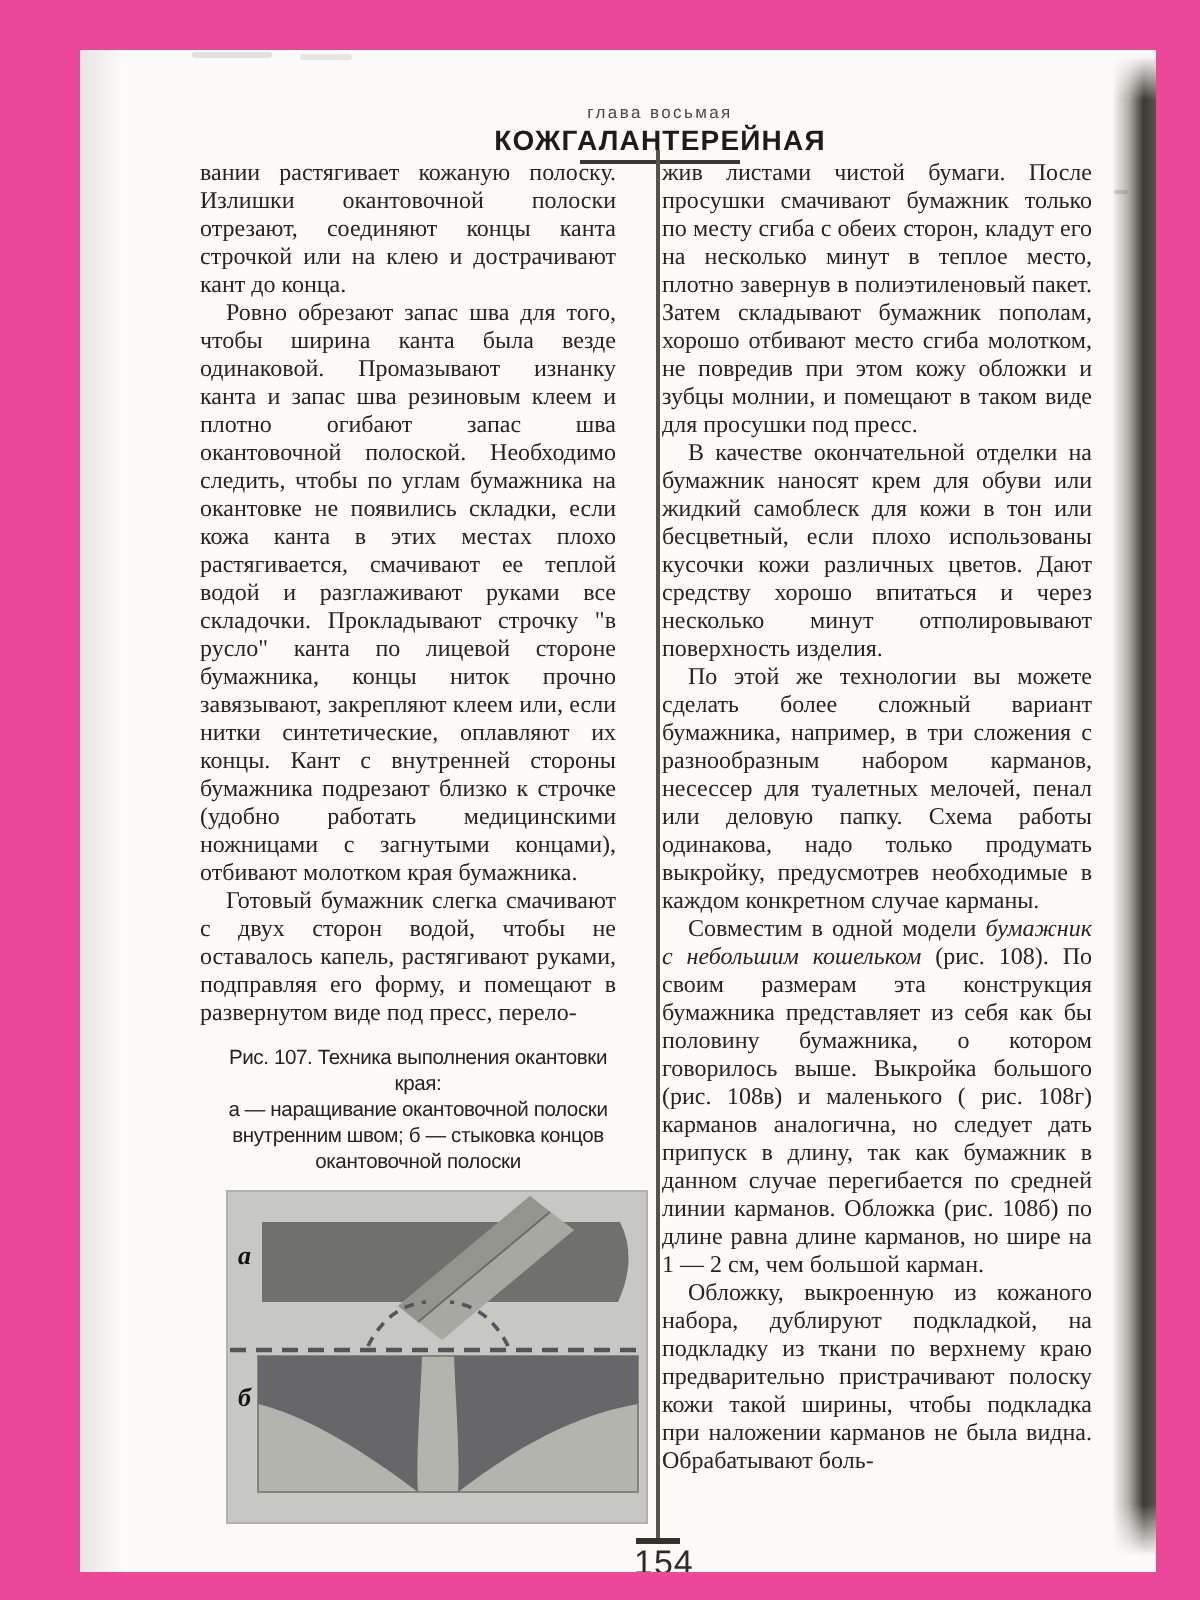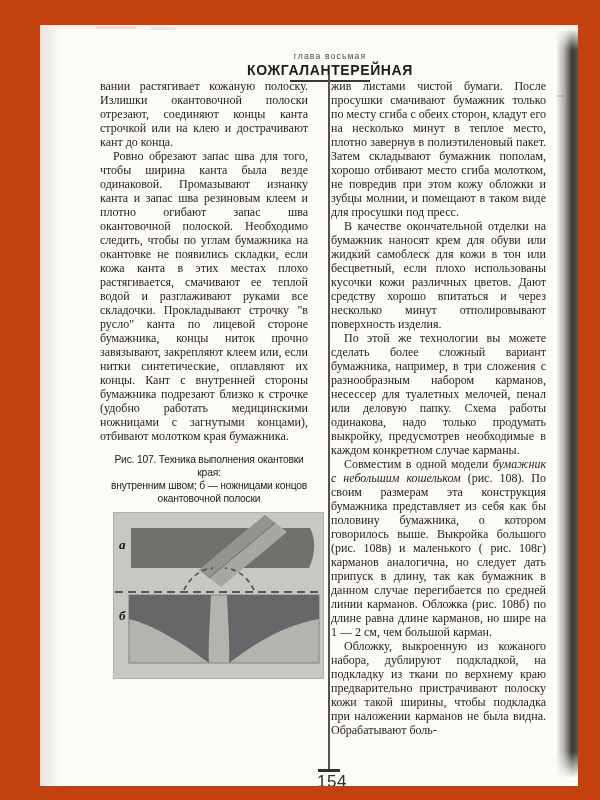--- a/index.html
+++ b/index.html
@@ -1,17 +1,17 @@
 <!DOCTYPE html>
 <html><head>
 <meta charset="utf-8">
 <style>
   html,body{margin:0;padding:0;width:600px;height:800px;overflow:hidden;}
   body{font-family:"Liberation Serif", serif;}
-  .scan{position:relative;width:600px;height:800px;background:#c2410c;overflow:hidden;}
+  .scan{position:relative;width:600px;height:800px;background:#ec4899;overflow:hidden;}
   .page{position:absolute;left:40px;top:25px;width:538px;height:761px;background:#fcfbf8;overflow:hidden;}
   .page::before{content:"";position:absolute;left:0;top:0;bottom:0;width:22px;
     background:linear-gradient(to right, rgba(90,85,75,0.13), rgba(90,85,75,0));pointer-events:none;}
   .edge-right{position:absolute;right:0;top:3px;bottom:8px;width:22px;
     background:linear-gradient(to right, rgba(80,78,70,0) 0%, rgba(80,78,70,0.45) 38%, #3a3832 72%, #57544c 100%);
     -webkit-mask-image:linear-gradient(to bottom, transparent 0, #000 22px, #000 calc(100% - 26px), transparent 100%);
     mask-image:linear-gradient(to bottom, transparent 0, #000 22px, #000 calc(100% - 26px), transparent 100%);}
   .smudge{position:absolute;background:#827e74;border-radius:2px;}
   .smudge.s1{left:56px;top:1px;width:40px;height:3px;opacity:.22;}
   .smudge.s2{left:110px;top:2px;width:26px;height:3px;opacity:.16;}
@@ -57,25 +57,27 @@
       <div class="hdr-title">КОЖГАЛАНТЕРЕЙНАЯ</div>
       <div class="hdr-rule"></div>
     </div>
 
     <div class="divider"></div>
 
     <div class="col col-left">
       <div>
           <p class="para"><span>вании растягивает кожаную полоску. Излишки окантовочной полоски отрезают, соединяют концы канта строчкой или на клею и дострачивают кант до конца.</span></p>
           <p class="para ind"><span>Ровно обрезают запас шва для того, чтобы ширина канта была везде одинаковой. Промазывают изнанку канта и запас шва резиновым клеем и плотно огибают запас шва окантовочной полоской. Необходимо следить, чтобы по углам бумажника на окантовке не появились складки, если кожа канта в этих местах плохо растягивается, смачивают ее теплой водой и разглаживают руками все складочки. Прокладывают строчку "в русло" канта по лицевой стороне бумажника, концы ниток прочно завязывают, закрепляют клеем или, если нитки синтетические, оплавляют их концы. Кант с внутренней стороны бумажника подрезают близко к строчке (удобно работать медицинскими ножницами с загнутыми концами), отбивают молотком края бумажника.</span></p>
+          <p class="para ind"><span>Готовый бумажник слегка смачивают с двух сторон водой, чтобы не оставалось капель, растягивают руками, подправляя его форму, и помещают в развернутом виде под пресс, перело-</span></p>
         </div>
 
       <div class="caption">
         <div>Рис. 107. Техника выполнения окантовки края:</div>
-        <div>внутренним швом; б — ножницами концов</div>
+        <div>а — наращивание окантовочной полоски</div>
+        <div>внутренним швом; б — стыковка концов</div>
         <div>окантовочной полоски</div>
       </div>
 
       <div class="figure">
         <svg width="209" height="165" viewBox="0 0 209 165">
           <rect width="209" height="165" fill="#c7c7c3"></rect>
 
           <path d="M17 15 L196 15 Q205 33 195 55 L17 55 Z" fill="#70706c"></path>
 
           <polygon points="85,57 151,2 173,19 107,74" fill="#a8a8a3"></polygon>

